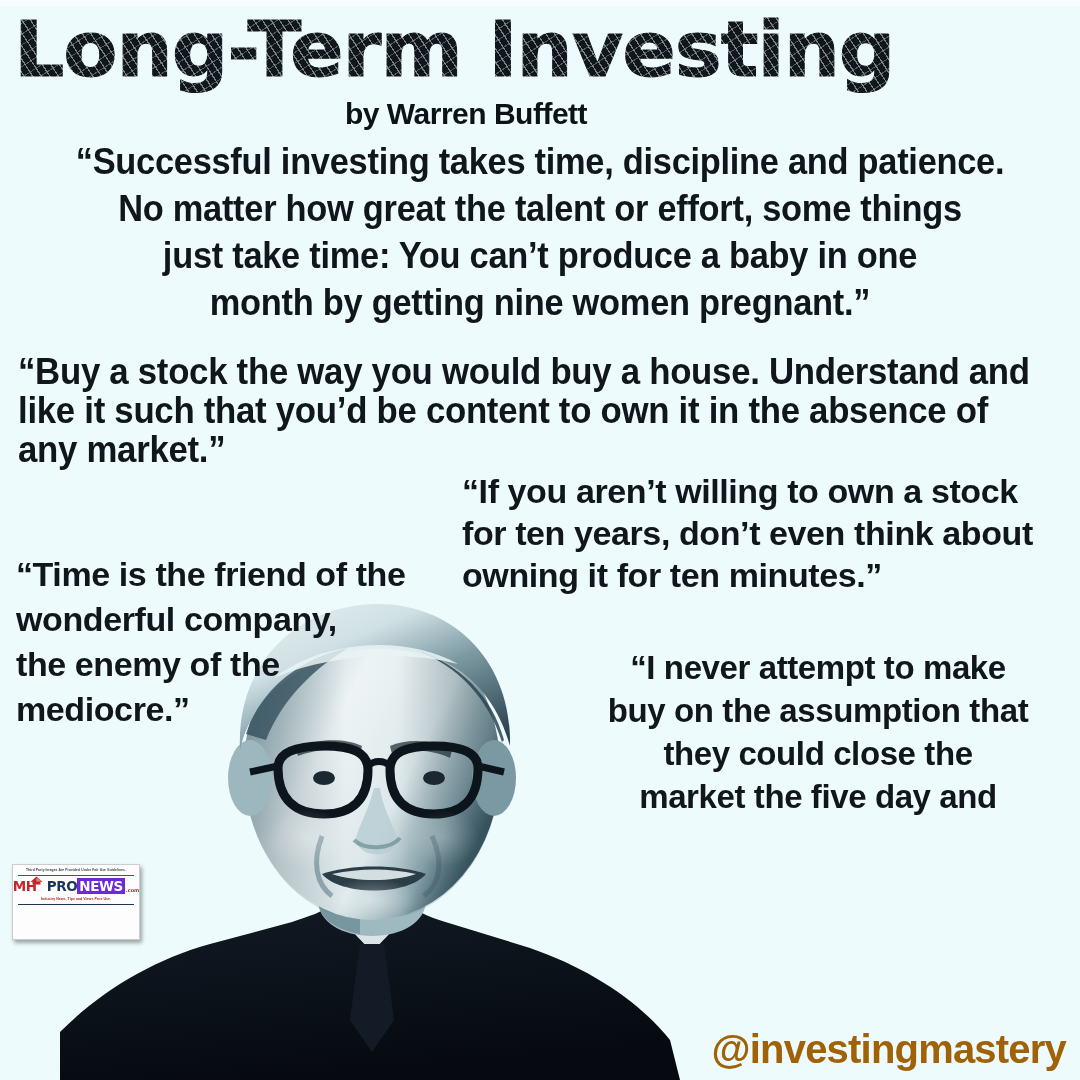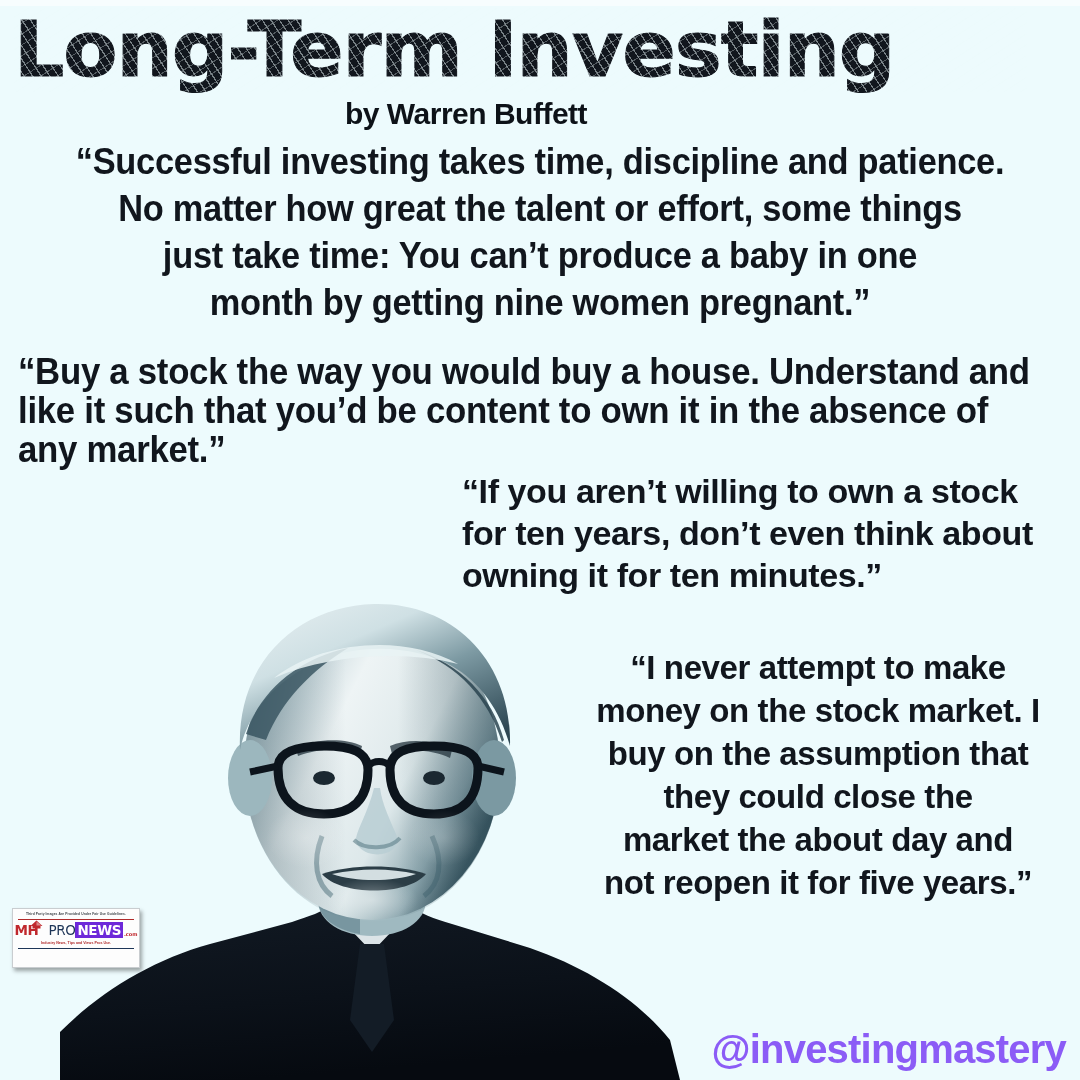--- a/index.html
+++ b/index.html
@@ -134,22 +134,22 @@
     left:60px; top:600px;
     width:620px; height:480px;
     z-index:2;
     pointer-events:none;
   }
   .portrait svg { display:block; width:100%; height:100%; }
 
   
   .logo-badge {
     position:absolute;
-    left:12px; top:908px;
-    width:128px; height:60px;
+    left:12px; top:864px;
+    width:128px; height:76px;
     background:#fdfdfd;
     border:1px solid #c9cdd0;
     box-shadow:2px 3px 4px rgba(0,0,0,.35);
     z-index:6;
     overflow:hidden;
     padding:3px 4px 11px 4px;
   }
   .logo-fairuse {
     font-size:3.3px;
     line-height:5px;
@@ -172,21 +172,21 @@
     position:absolute; left:13px; top:-2px;
     width:13px; height:9px;
   }
   .logo-house svg { width:100%; height:100%; display:block; }
   .lg-mh {
     font-family:"DejaVu Sans", sans-serif;
     font-weight:700; font-size:13.5px; color:#c0282d; letter-spacing:-0.4px;
   }
   .lg-pro {
     font-family:"DejaVu Sans", sans-serif;
-    font-weight:400; font-size:13.5px; color:#1d3557; letter-spacing:-0.4px;margin-left:10px;
+    font-weight:700; font-size:13.5px; color:#1d3557; letter-spacing:-0.4px;margin-left:10px;
   }
   .lg-news {
     font-family:"DejaVu Sans", sans-serif;
     font-weight:700; font-size:13.5px; color:#ffffff; letter-spacing:-0.4px;
     background:#6d28d9; padding:0 2px;
   }
   .lg-com {
     font-family:"DejaVu Sans", sans-serif;
     font-weight:700; font-size:5px; color:#c0282d; margin-left:1px;
     align-self:flex-end; padding-bottom:2px;
@@ -197,21 +197,21 @@
   }
 
   
   .handle {
     position:absolute;
     right:14px; bottom:8px;
     font-family:"Liberation Sans", sans-serif;
     font-weight:700;
     font-size:40px;
     line-height:46px;
-    color:#8b5cf6;
+    color:#a16207;
     letter-spacing:-0.8px;
     z-index:7;
   }
 </style>
 </head>
 <body>
 
 <div id="poster">
 
   <div class="top-band"></div>
@@ -332,28 +332,32 @@
     <span class="ln">like it such that you’d be content to own it in the absence of</span>
     <span class="ln">any market.”</span>
   </div>
 
   <div class="q" id="quote3">
     <span class="ln">“If you aren’t willing to own a stock</span>
     <span class="ln">for ten years, don’t even think about</span>
     <span class="ln">owning it for ten minutes.”</span>
   </div>
 
+  <div class="q" id="quote4">
+    <span class="ln">“Time is the friend of the</span>
+    <span class="ln">wonderful company,</span>
+    <span class="ln">the enemy of the</span>
+    <span class="ln">mediocre.”</span>
+  </div>
 
   <div class="q" id="quote5">
     <span class="ln">“I never attempt to make</span>
-    <span class="ln">money on the stock market. I</span>
     <span class="ln">buy on the assumption that</span>
     <span class="ln">they could close the</span>
-    <span class="ln">market the about day and</span>
-    <span class="ln">not reopen it for five years.”</span>
+    <span class="ln">market the five day and</span>
   </div>
 
   <div class="logo-badge">
     <div class="logo-fairuse">Third Party Images Are Provided Under Fair Use Guidelines.</div>
     <div class="logo-rule"></div>
     <div class="logo-main">
       <span class="logo-house">
         <svg viewBox="0 0 26 18" aria-hidden="true">
           <path d="M1 12 L13 1 L25 12 L21 12 L21 17 L5 17 L5 12 Z" fill="#c0282d"></path>
           <path d="M13 3 L23 11 L13 11 Z" fill="#ffffff" opacity="0.45"></path>

